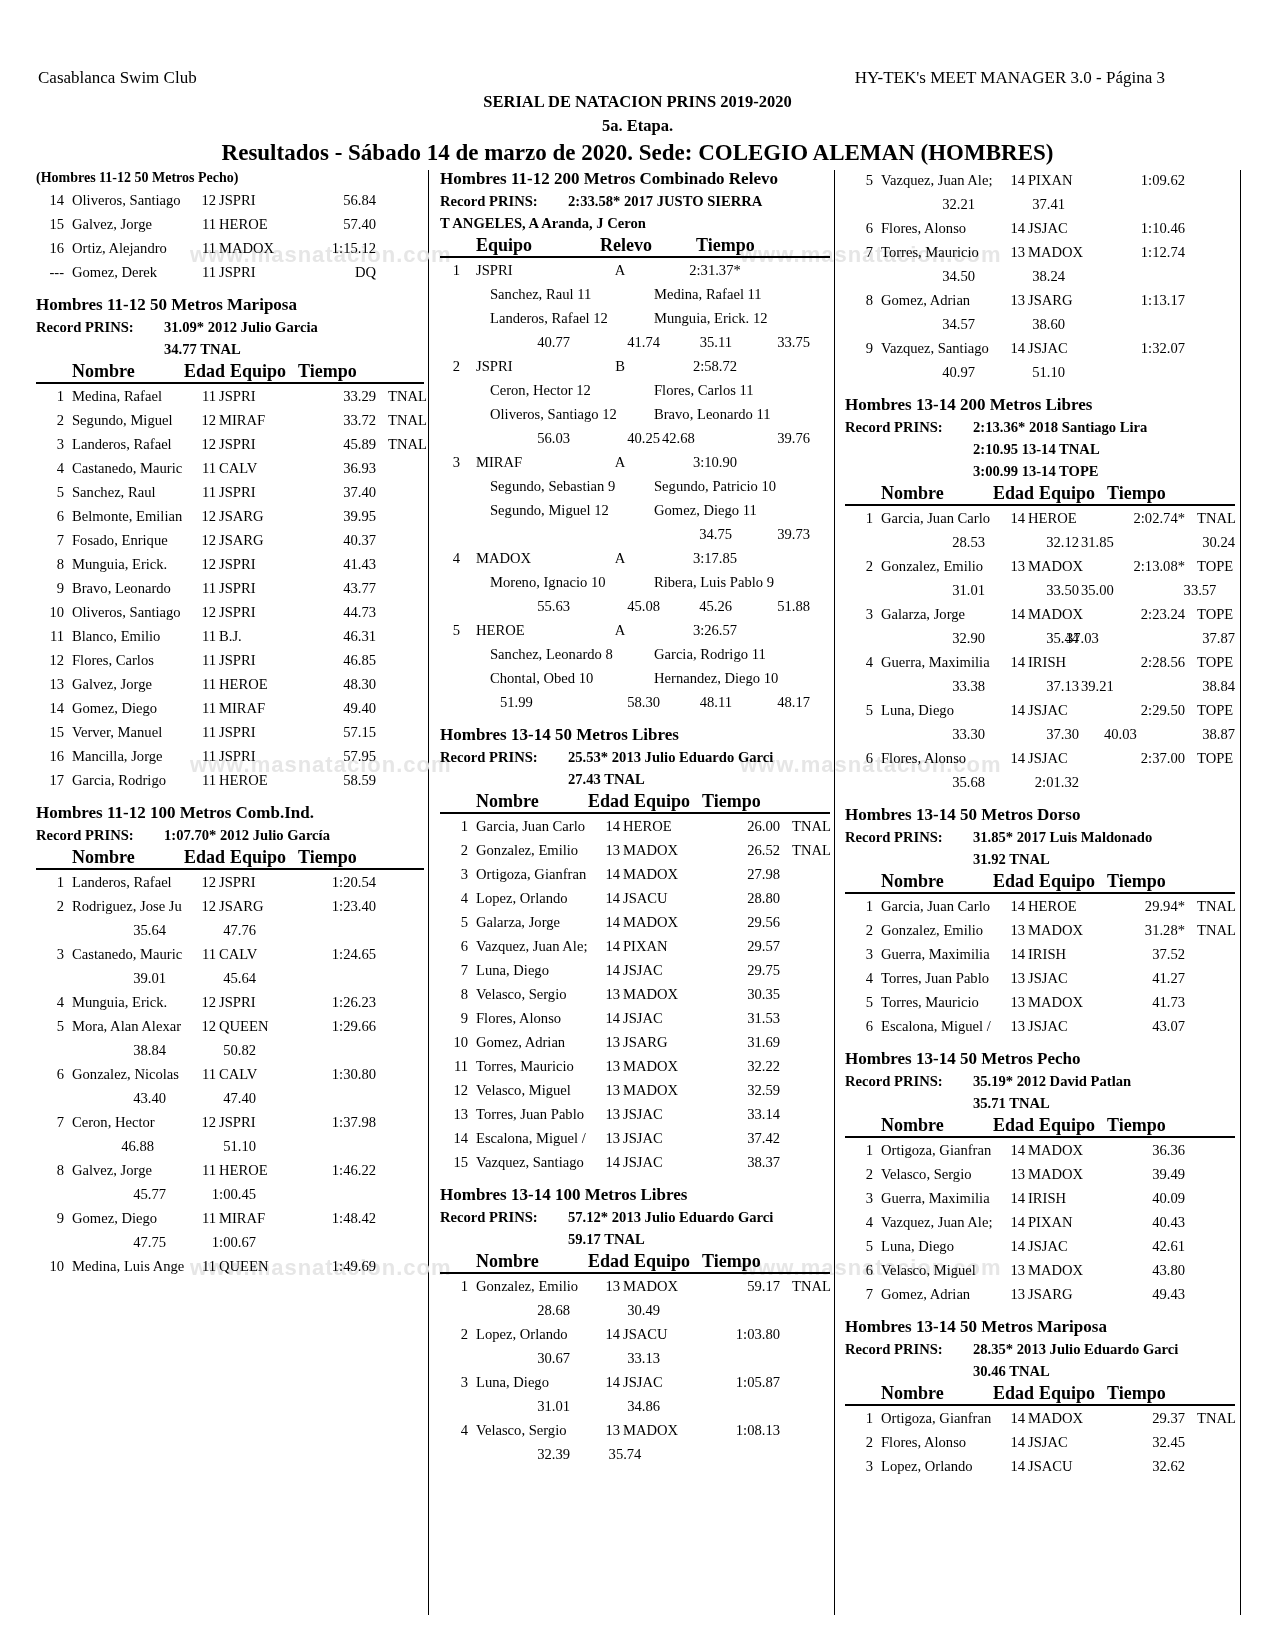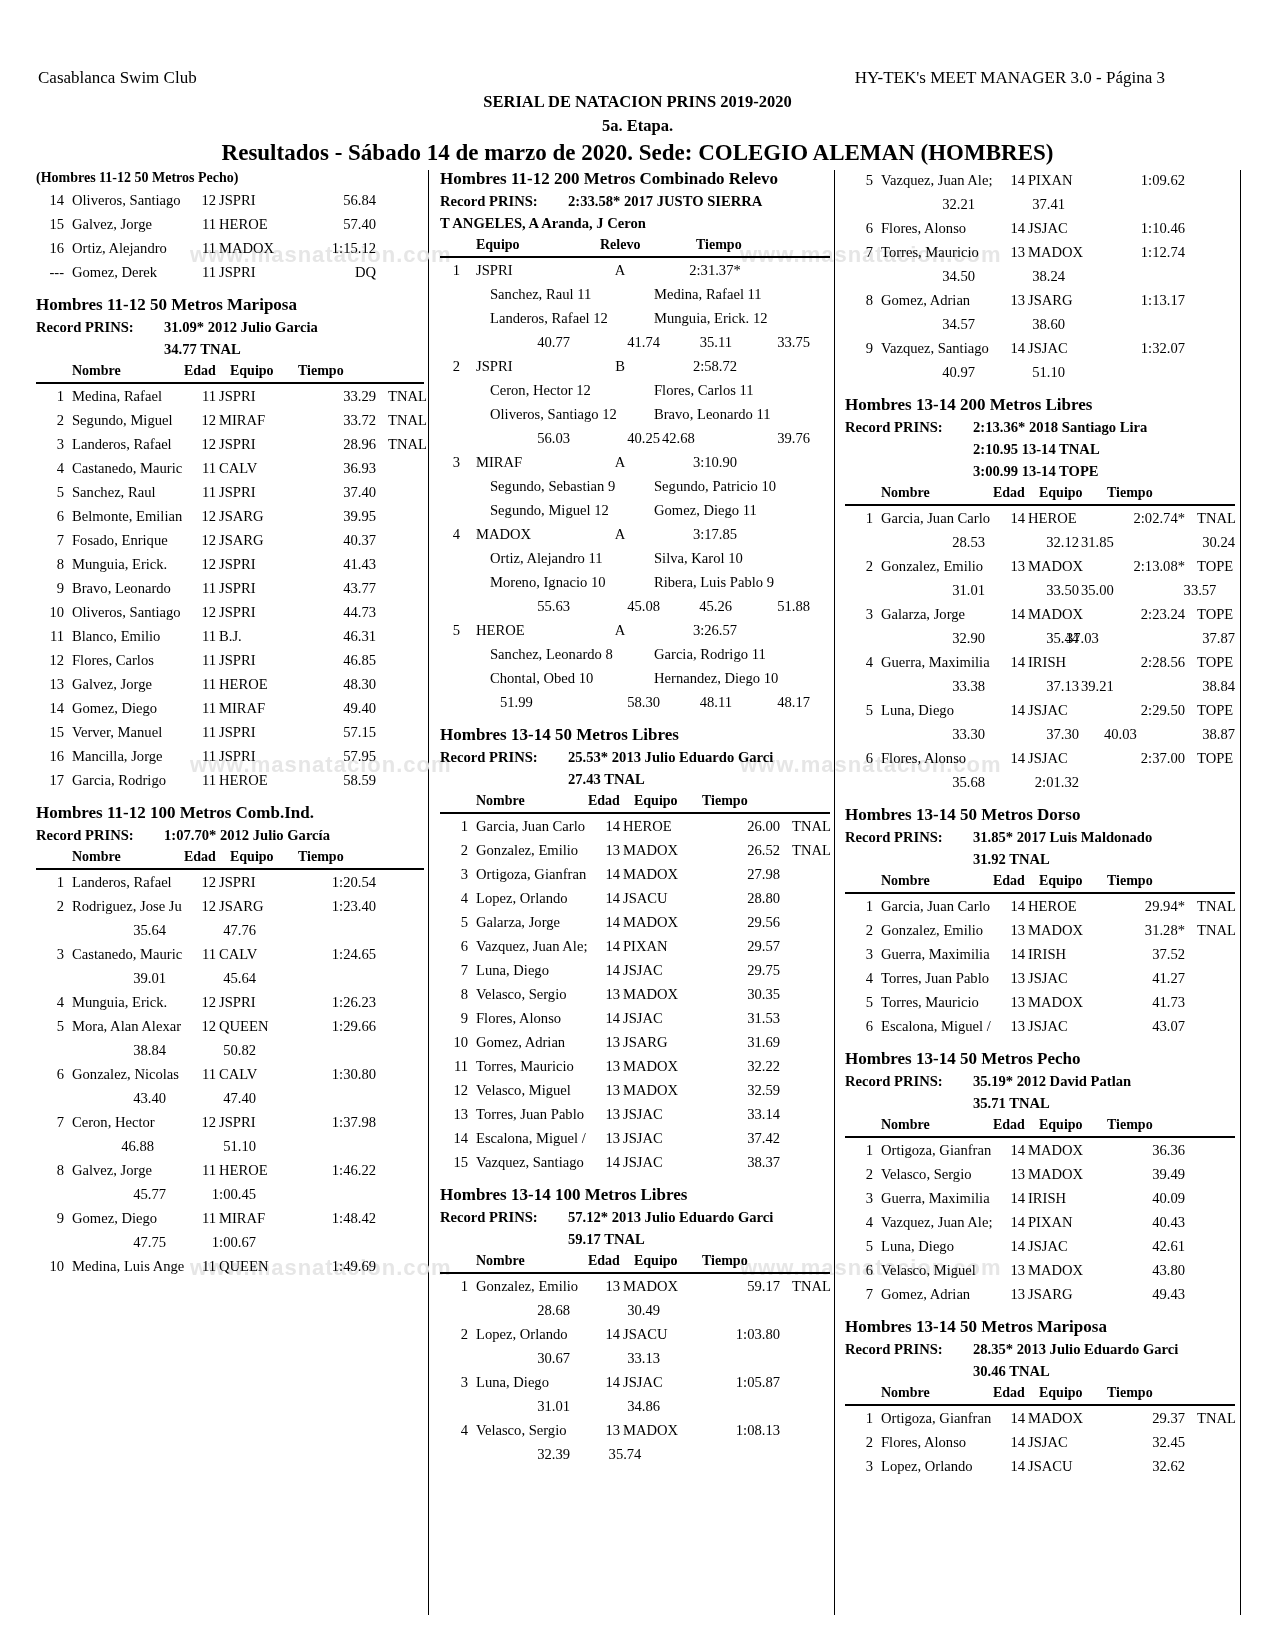--- a/index.html
+++ b/index.html
@@ -12,21 +12,21 @@
   .col{position:absolute;top:168px;font-size:14.6px;line-height:24px;}
   .col1{left:36px;width:388px;}
   .col2{left:440px;width:390px;}
   .col3{left:845px;width:390px;}
   .vline{position:absolute;width:1px;background:#000;}
   .evt-title{font-weight:bold;font-size:17px;line-height:22px;margin-top:10px;white-space:nowrap;}
   .evt-cont{font-weight:bold;font-size:14px;line-height:20px;white-space:nowrap;}
   .rec{font-weight:bold;font-size:14.6px;line-height:22px;white-space:nowrap;overflow:hidden;}
   .rec .lbl{display:inline-block;width:128px;}
   .std{font-weight:bold;font-size:14.6px;line-height:22px;padding-left:128px;white-space:nowrap;}
-  .colhead{font-weight:bold;font-size:14px;line-height:22px;border-bottom:2px solid #000;white-space:nowrap;height:22px;position:relative;}
+  .colhead{font-weight:bold;font-size:18px;line-height:22px;border-bottom:2px solid #000;white-space:nowrap;height:22px;position:relative;}
   .colhead span{position:absolute;top:0;}
   .row{position:relative;height:24px;white-space:nowrap;}
   .row span{position:absolute;top:0;}
   .r-place{left:0;width:28px;text-align:right;}
   .r-name{left:36px;width:126px;overflow:hidden;}
   .r-age{left:162px;width:18px;text-align:right;}
   .r-team{left:183px;}
   .r-time{left:240px;width:100px;text-align:right;}
   .r-std{left:352px;}
   .split{position:relative;height:24px;white-space:nowrap;}
@@ -115,21 +115,21 @@
       <span class="r-age">12</span>
       <span class="r-team">MIRAF</span>
       <span class="r-time">33.72</span>
       <span class="r-std">TNAL</span>
     </div>
     <div class="row">
       <span class="r-place">3</span>
       <span class="r-name">Landeros, Rafael</span>
       <span class="r-age">12</span>
       <span class="r-team">JSPRI</span>
-      <span class="r-time">28.96</span>
+      <span class="r-time">45.89</span>
       <span class="r-std">TNAL</span>
     </div>
     <div class="row">
       <span class="r-place">4</span>
       <span class="r-name">Castanedo, Mauric</span>
       <span class="r-age">11</span>
       <span class="r-team">CALV</span>
       <span class="r-time">36.93</span>
       <span class="r-std"></span>
     </div>
@@ -410,29 +410,31 @@
       <span class="relay-time">3:10.90</span>
     </div>
     <div class="split">
       <span class="relay-sw1">Segundo, Sebastian 9</span>
       <span class="relay-sw2">Segundo, Patricio 10</span>
     </div>
     <div class="split">
       <span class="relay-sw1">Segundo, Miguel 12</span>
       <span class="relay-sw2">Gomez, Diego 11</span>
     </div>
+    <div class="split">
+      <span style="left:60px;width:70px;text-align:right;"></span>
+      <span style="left:150px;width:70px;text-align:right;"></span>
+      <span style="left:222px;width:70px;text-align:right;">34.75</span>
+      <span style="left:300px;width:70px;text-align:right;">39.73</span>
+    </div>
     <div class="row">
       <span class="r-place" style="width:20px;">4</span>
       <span class="relay-team">MADOX</span>
       <span class="relay-letter">A</span>
       <span class="relay-time">3:17.85</span>
-    </div>
-    <div class="split">
-      <span class="relay-sw1">Ortiz, Alejandro 11</span>
-      <span class="relay-sw2">Silva, Karol 10</span>
     </div>
     <div class="split">
       <span class="relay-sw1">Moreno, Ignacio 10</span>
       <span class="relay-sw2">Ribera, Luis Pablo 9</span>
     </div>
     <div class="split">
       <span style="left:60px;width:70px;text-align:right;">55.63</span>
       <span style="left:150px;width:70px;text-align:right;">45.08</span>
       <span style="left:222px;width:70px;text-align:right;">45.26</span>
       <span style="left:300px;width:70px;text-align:right;">51.88</span>

